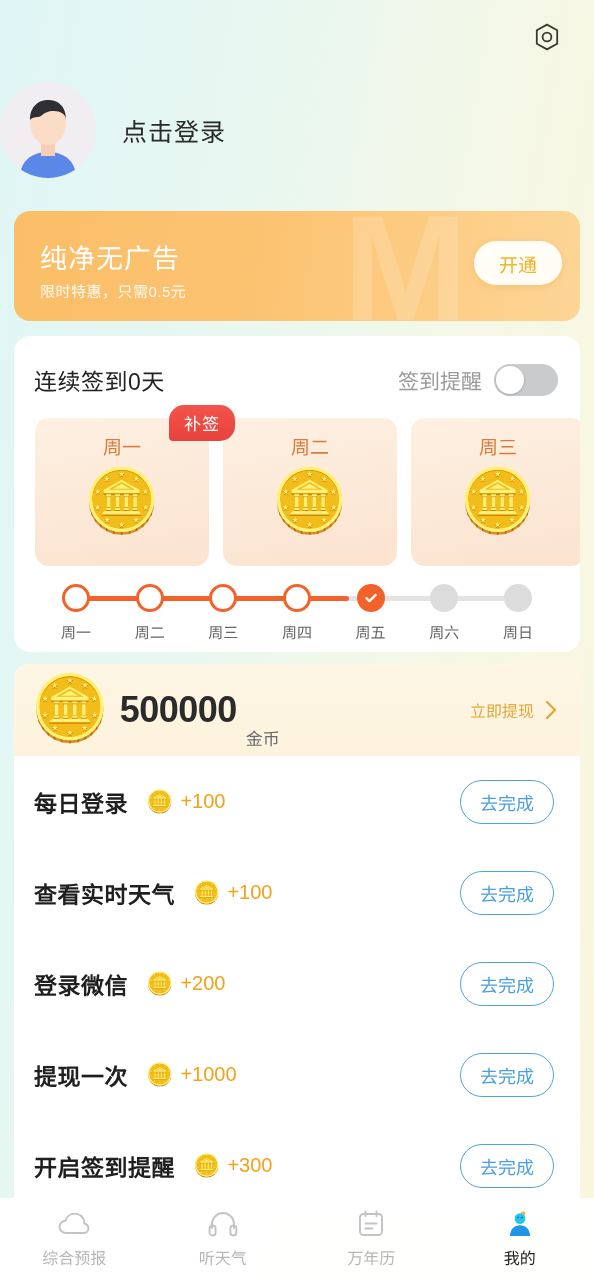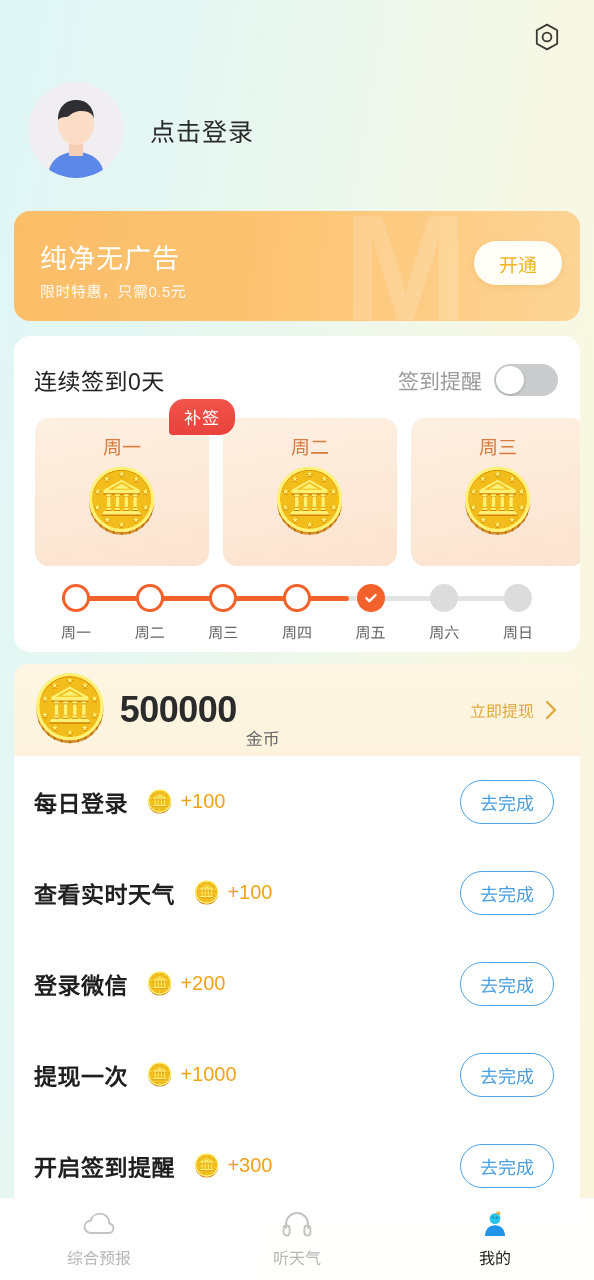--- a/index.html
+++ b/index.html
@@ -38,21 +38,21 @@
     height: 42px;
     display: flex;
     align-items: center;
     justify-content: center;
     cursor: pointer;
   }
 
   .profile-row {
     position: absolute;
     top: 82px;
-    left: 28px;
+    left: 0;
     display: flex;
     align-items: center;
     gap: 26px;
   }
 
   .avatar {
     width: 96px;
     height: 96px;
     border-radius: 50%;
     background: #f0eef0;
@@ -224,21 +224,21 @@
     position: absolute;
     left: 50%;
     top: 52px;
     transform: translateX(-50%);
     font-size: 62px;
     line-height: 1;
   }
 
   .makeup-badge {
     position: absolute;
-    top: 63px;
+    top: 69px;
     left: 155px;
     background: linear-gradient(180deg, #f2544b 0%, #e8413c 100%);
     color: #ffffff;
     font-size: 17px;
     padding: 5px 15px 6px;
     border-radius: 15px 15px 15px 4px;
     letter-spacing: 1px;
     z-index: 5;
     cursor: pointer;
   }
@@ -652,20 +652,30 @@
         <svg width="30" height="28" viewBox="0 0 30 28">
           <path d="M4 18 L4 14 C4 7.9 8.9 3 15 3 C21.1 3 26 7.9 26 14 L26 18" fill="none" stroke="#c3c3c3" stroke-width="1.9" stroke-linecap="round"></path>
           <rect x="1.6" y="15.5" width="6" height="10" rx="3" fill="none" stroke="#c3c3c3" stroke-width="1.9"></rect>
           <rect x="22.4" y="15.5" width="6" height="10" rx="3" fill="none" stroke="#c3c3c3" stroke-width="1.9"></rect>
         </svg>
       </div>
       <div class="nav-label">听天气</div>
     </div>
 
 
+    <div class="nav-item">
+      <div class="nav-icon">
+        <svg width="28" height="30" viewBox="0 0 28 30">
+          <rect x="3" y="5" width="22" height="21" rx="3.5" fill="none" stroke="#c3c3c3" stroke-width="1.9"></rect>
+          <path d="M8.5 2.5 L8.5 7 M19.5 2.5 L19.5 7" stroke="#c3c3c3" stroke-width="1.9" stroke-linecap="round"></path>
+          <path d="M8.5 14.5 L19.5 14.5 M8.5 19.5 L15.5 19.5" stroke="#c3c3c3" stroke-width="1.9" stroke-linecap="round"></path>
+        </svg>
+      </div>
+      <div class="nav-label">万年历</div>
+    </div>
 
     <div class="nav-item active">
       <div class="nav-icon">
         <svg width="30" height="30" viewBox="0 0 30 30">
           <path d="M16.5 4.5 C17.8 3 19 3.2 19.4 4.2 C19.8 5.2 18.6 6 17.2 6.4" fill="none" stroke="#f0a830" stroke-width="1.8" stroke-linecap="round"></path>
           <circle cx="15" cy="9.6" r="5.4" fill="#27c4f0"></circle>
           <path d="M15 8.6 a2 2 0 0 0 2.6 0" fill="none" stroke="#1e9fc4" stroke-width="1.1" stroke-linecap="round"></path>
           <circle cx="12.9" cy="8.4" r="0.85" fill="#1b7fa3"></circle>
           <circle cx="17.1" cy="8.4" r="0.85" fill="#1b7fa3"></circle>
           <path d="M5 27 C5 20.2 9.5 16.3 15 16.3 C20.5 16.3 25 20.2 25 27 Z" fill="#2196e8"></path>

